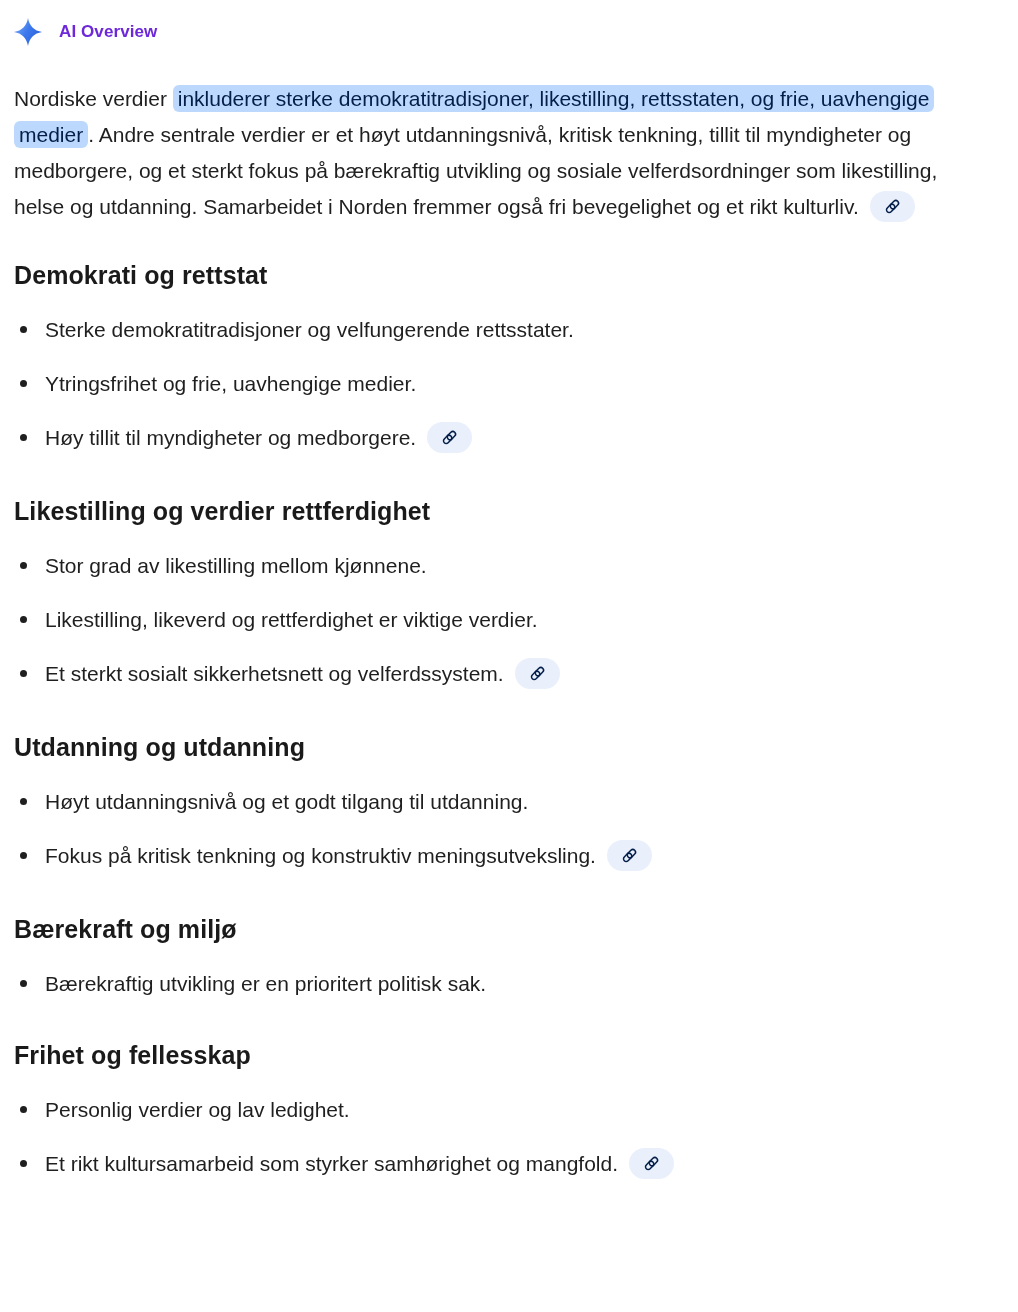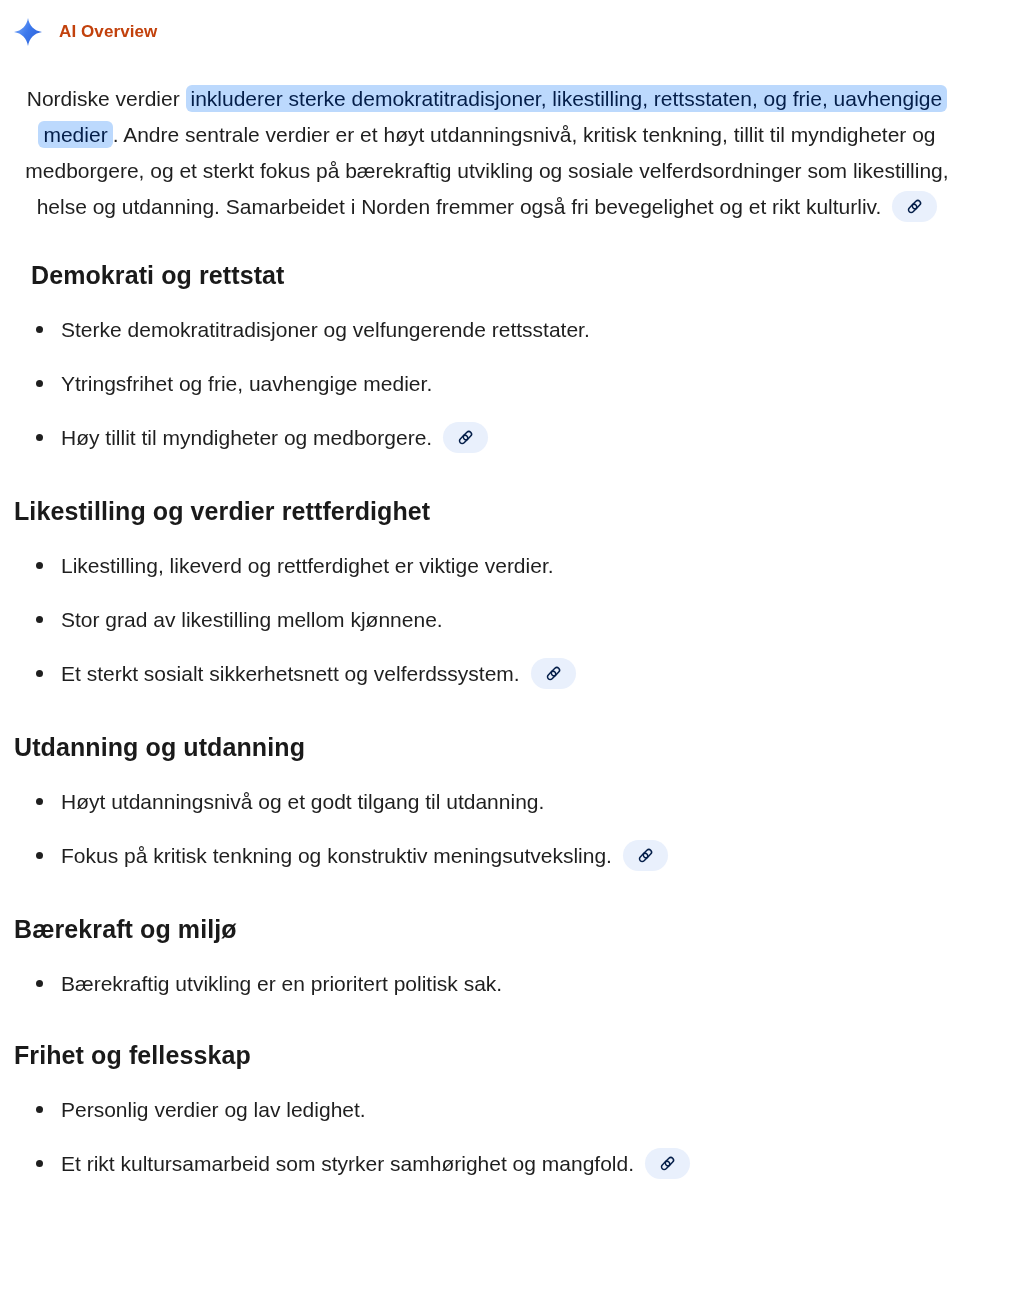--- a/index.html
+++ b/index.html
@@ -15,42 +15,42 @@
     width:1018px; height:1312px; overflow:hidden;
     background:#ffffff;
     color:var(--text);
     font-family:"Liberation Sans","DejaVu Sans",sans-serif;
   }
   .container{ padding:18px 58px 10px 14px; }
 
   
   .ai-header{ display:flex; align-items:center; gap:17px; margin:0 0 35px 0; }
   .sparkle{ width:28px; height:28px; flex:0 0 auto; display:block; }
-  .ai-title{ font-size:17px; font-weight:700; letter-spacing:.1px; color:#c2410c; }
+  .ai-title{ font-size:17px; font-weight:700; letter-spacing:.1px; color:#6d28d9; }
 
   
-  .intro{ font-size:21px; line-height:36px; margin:0;text-align:center; }
+  .intro{ font-size:21px; line-height:36px; margin:0; }
   .hl{
     background:var(--highlight-bg);
     color:var(--highlight-text);
     border-radius:6px;
     padding:2px 5px;
     -webkit-box-decoration-break:clone;
     box-decoration-break:clone;
   }
 
   
   h2.section-heading{
     font-size:25px; line-height:32px; font-weight:700;
     color:#1a1a1a; margin:40px 0 6px 0; letter-spacing:.1px;
   }
-  h2.first{ margin-top:34px;margin-left:17px; }
+  h2.first{ margin-top:34px; }
 
   
-  ul.bullets{ list-style:none; margin:16px; padding:0; }
+  ul.bullets{ list-style:none; margin:0; padding:0; }
   ul.bullets li{
     position:relative;
     padding-left:31px;
     font-size:21px; line-height:30px;
     margin-top:24px;
   }
   ul.bullets li::before{
     content:"";
     position:absolute; left:6px; top:11px;
     width:7px; height:7px; border-radius:50%;
@@ -105,22 +105,22 @@
     <svg width="17" height="17" viewBox="0 0 24 24" aria-hidden="true">
       <g fill="none" stroke="#041e49" stroke-width="2.1" transform="rotate(-45 12 12)">
         <rect x="1.6" y="8.2" width="13.2" height="7.6" rx="3.8"></rect>
         <rect x="9.2" y="8.2" width="13.2" height="7.6" rx="3.8"></rect>
       </g>
     </svg>
   </button></li>
       </ul>
       <h2 class="section-heading">Likestilling og verdier rettferdighet</h2>
       <ul class="bullets">
+        <li><span>Stor grad av likestilling mellom kjønnene.</span></li>
         <li><span>Likestilling, likeverd og rettferdighet er viktige verdier.</span></li>
-        <li><span>Stor grad av likestilling mellom kjønnene.</span></li>
         <li><span>Et sterkt sosialt sikkerhetsnett og velferdssystem.</span><button class="link-pill">
     <svg width="17" height="17" viewBox="0 0 24 24" aria-hidden="true">
       <g fill="none" stroke="#041e49" stroke-width="2.1" transform="rotate(-45 12 12)">
         <rect x="1.6" y="8.2" width="13.2" height="7.6" rx="3.8"></rect>
         <rect x="9.2" y="8.2" width="13.2" height="7.6" rx="3.8"></rect>
       </g>
     </svg>
   </button></li>
       </ul>
       <h2 class="section-heading">Utdanning og utdanning</h2>

